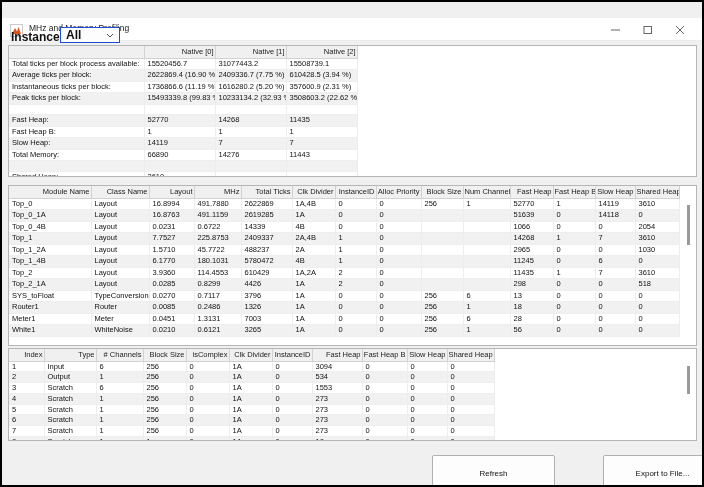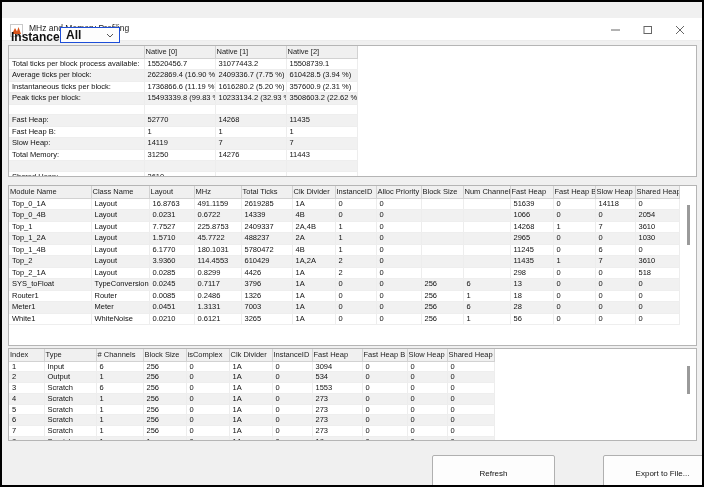--- a/index.html
+++ b/index.html
@@ -23,21 +23,21 @@
     padding:0 5px; font-size:12px; font-weight:bold; color:#111; }
   
   .panel { position:absolute; left:6px; width:689px; background:#fff;
     border:1px solid #b5b5b5; overflow:hidden; }
   .p1 { top:43px; height:132px; }
   .p2 { top:183px; height:161px; }
   .p3 { top:346px; height:93px; }
   
   .tbl { border-collapse:collapse; table-layout:fixed; font-size:7.5px; color:#111; }
   .tbl th { background:#f0f0f0; border:1px solid #d2d2d2; border-top:none;
-    font-weight:normal; height:12px; line-height:11px; text-align:left;
+    font-weight:normal; height:12px; line-height:11px; text-align:right;
     overflow:hidden; white-space:nowrap; padding:0 1px; color:#222; }
   .tbl th:first-child { border-left:none; }
   .tbl td { height:10.7px; line-height:10.5px; padding:0 3px;
     border-right:1px solid #ededed; border-bottom:1px solid #eeeeee;
     white-space:nowrap; overflow:hidden; text-align:left; }
   .tbl tbody tr:nth-child(even) td { background:#f1f1f1; }
   .summary { width:348px; }
   .module { width:670px; }
   .module td { height:10.55px; }
   .buffer { width:485px; }
@@ -154,21 +154,21 @@
             <td>1</td>
           </tr>
           <tr>
             <td>Slow Heap:</td>
             <td>14119</td>
             <td>7</td>
             <td>7</td>
           </tr>
           <tr>
             <td>Total Memory:</td>
-            <td>31250</td>
+            <td>66890</td>
             <td>14276</td>
             <td>11443</td>
           </tr>
           <tr>
             <td></td>
             <td></td>
             <td></td>
             <td></td>
           </tr>
           <tr>
@@ -212,20 +212,36 @@
             <th>Block Size</th>
             <th>Num Channels</th>
             <th>Fast Heap</th>
             <th>Fast Heap B</th>
             <th>Slow Heap</th>
             <th>Shared Heap</th>
           </tr>
         </thead>
       <tbody>
           <tr>
+            <td>Top_0</td>
+            <td>Layout</td>
+            <td>16.8994</td>
+            <td>491.7880</td>
+            <td>2622869</td>
+            <td>1A,4B</td>
+            <td>0</td>
+            <td>0</td>
+            <td>256</td>
+            <td>1</td>
+            <td>52770</td>
+            <td>1</td>
+            <td>14119</td>
+            <td>3610</td>
+          </tr>
+          <tr>
             <td>Top_0_1A</td>
             <td>Layout</td>
             <td>16.8763</td>
             <td>491.1159</td>
             <td>2619285</td>
             <td>1A</td>
             <td>0</td>
             <td>0</td>
             <td></td>
             <td></td>
@@ -326,21 +342,21 @@
             <td></td>
             <td></td>
             <td>298</td>
             <td>0</td>
             <td>0</td>
             <td>518</td>
           </tr>
           <tr>
             <td>SYS_toFloat</td>
             <td>TypeConversion</td>
-            <td>0.0245</td>
+            <td>0.0270</td>
             <td>0.7117</td>
             <td>3796</td>
             <td>1A</td>
             <td>0</td>
             <td>0</td>
             <td>256</td>
             <td>6</td>
             <td>13</td>
             <td>0</td>
             <td>0</td>

